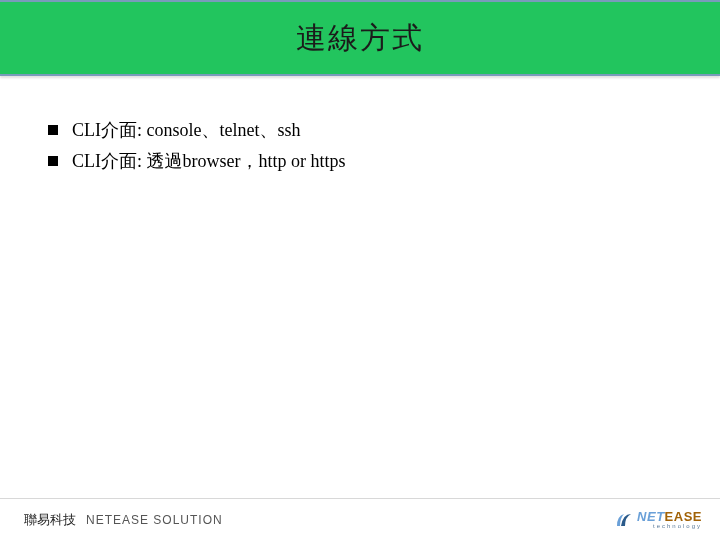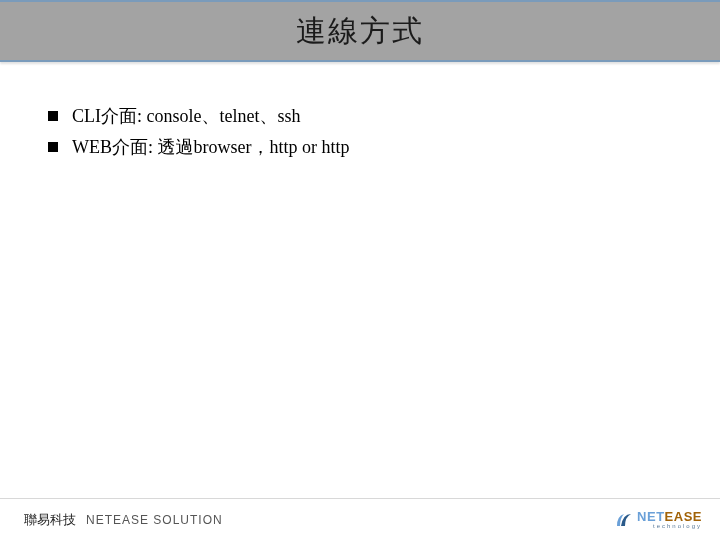--- a/index.html
+++ b/index.html
@@ -6,22 +6,22 @@
   body {
     width: 720px;
     height: 540px;
     background: #fff;
     font-family: "Microsoft JhengHei", "PMingLiU", sans-serif;
     position: relative;
     overflow: hidden;
   }
   .title-band {
     width: 100%;
-    height: 62px;
-    background: #a3a3a3;
+    height: 76px;
+    background: #22c55e;
     border-top: 2px solid #7a9bbb;
     border-bottom: 2px solid #7a9bbb;
     display: flex;
     align-items: center;
     justify-content: center;
     box-shadow: 0 2px 2px rgba(0,0,0,0.12);
   }
   .title-text {
     font-size: 30px;
     font-family: "DFKai-SB", "KaiTi", serif;
@@ -95,21 +95,21 @@
     display: flex;
     flex-direction: column;
     line-height: 1;
   }
   .logo-main {
     font-family: Arial, sans-serif;
     font-weight: bold;
     font-size: 13px;
     letter-spacing: 0.5px;
   }
-  .logo-main .net { color: #6aa0d8; }
+  .logo-main .net { color: #6aa0d8; font-style: italic; }
   .logo-main .ease { color: #a16207; }
   .logo-sub {
     font-size: 6px;
     color: #5a7a9a;
     letter-spacing: 2px;
     text-align: right;
   }
 </style>
 </head>
 <body>
@@ -119,21 +119,21 @@
 </div>
 
 <div class="content">
   <ul class="bullets">
     <li>
       <span class="bullet-marker"></span>
       <span>CLI介面: console、telnet、ssh</span>
     </li>
     <li>
       <span class="bullet-marker"></span>
-      <span>WEB介面: 透過browser，http or http</span>
+      <span>CLI介面: 透過browser，http or https</span>
     </li>
   </ul>
 </div>
 
 <div class="footer">
   <div class="footer-left">
     <span class="footer-cn">聯易科技</span>
     <span class="footer-en">NETEASE SOLUTION</span>
   </div>
   <div class="logo">

